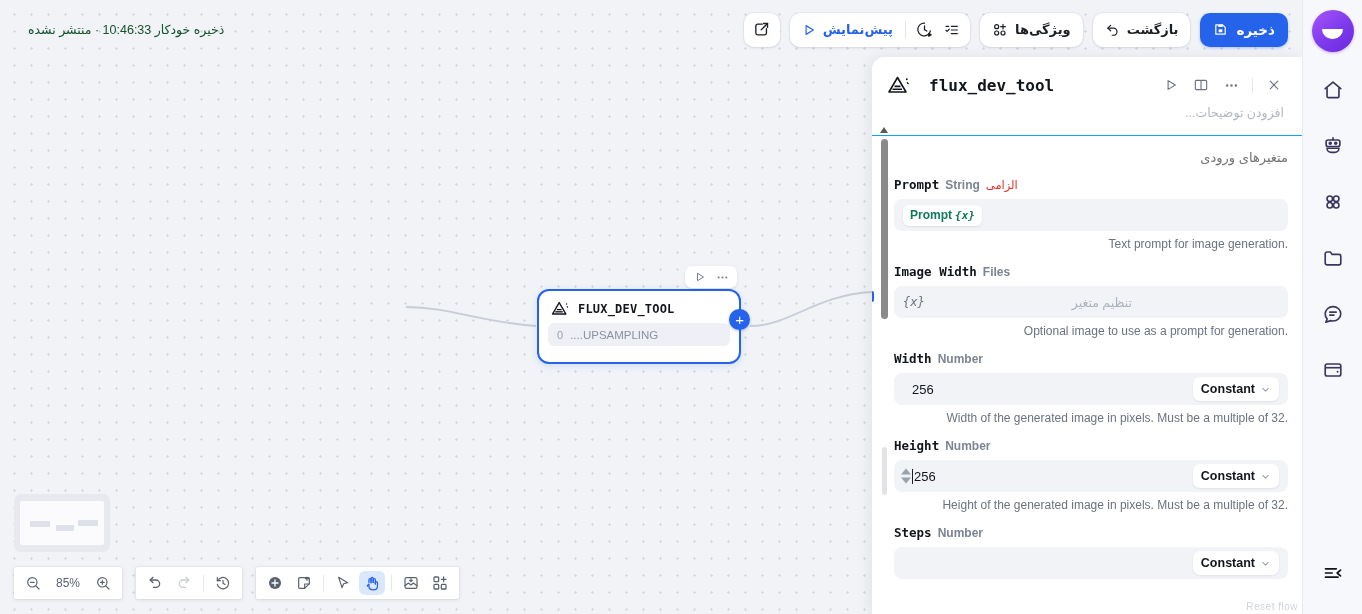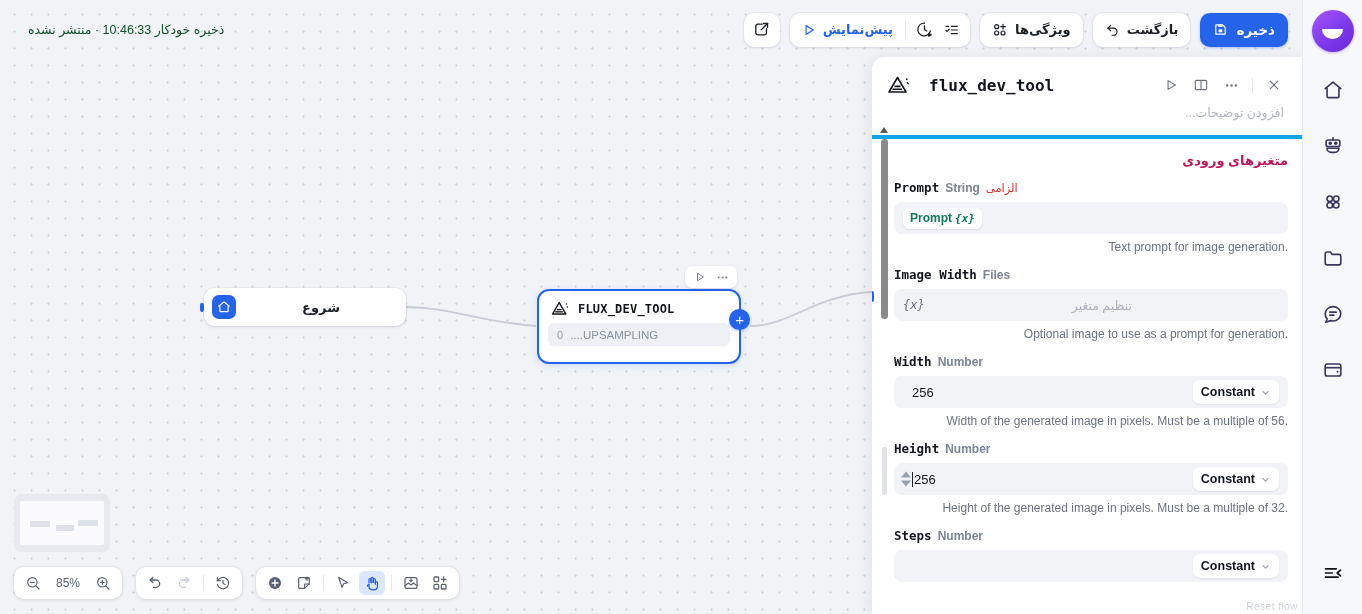--- a/index.html
+++ b/index.html
@@ -229,21 +229,21 @@
 
   
   .bottombar {
     position: absolute; left: 14px; bottom: 15px;
     display: flex; align-items: center; gap: 14px;
     z-index: 35;
   }
   .bb-group {
     display: flex; align-items: center;
     background: #ffffff;
-    border-radius: 10px;
+    border-radius: 2px;
     height: 32px;
     padding: 0 6px;
     gap: 3px;
     box-shadow: 0 1px 4px rgba(22,28,45,0.10), 0 0 0 1px rgba(22,28,45,0.03);
   }
   .bb-btn {
     width: 26px; height: 24px;
     display: flex; align-items: center; justify-content: center;
     border-radius: 6px; cursor: pointer; color: #5a6170;
   }
@@ -281,31 +281,31 @@
     width: 24px; height: 24px;
     display: flex; align-items: center; justify-content: center;
     color: #6b7280; cursor: pointer; border-radius: 5px;
   }
   .pa-div { width: 1px; height: 15px; background: #e3e6ee; margin: 0 3px; }
   .panel-desc {
     padding: 8px 18px 15px 18px;
     font-size: 12.5px;
     color: #b2b7c2;
     text-align: right;
-    border-bottom: 4px solid #0ea5e9;
+    border-bottom: 1px solid #0ea5e9;
     cursor: text;
   }
   .panel-body {
     flex: 1;
     overflow: hidden;
     position: relative;
     padding: 14px 14px 0 22px;
   }
   .sect-title {
-    font-size: 13px; font-weight: 700; color: #be185d;
+    font-size: 13px; font-weight: 400; color: #737373;
     text-align: right; margin-bottom: 12px;
   }
   .field { margin-bottom: 13px; }
   .field-label {
     display: flex; align-items: baseline; justify-content: flex-end;
     gap: 6px; margin-bottom: 7px;
   }
   .fl-name {
     font-family: "DejaVu Sans Mono", "Liberation Mono", monospace;
     font-size: 12.5px; font-weight: 700; color: #12161c;
@@ -418,30 +418,20 @@
 
 <div id="app">
 
   <div class="canvas">
 
     <svg style="position:absolute;left:0;top:0;width:1302px;height:614px;pointer-events:none;">
       <path d="M 406 307 C 450 307, 480 322, 536 326" stroke="#c8ccd6" stroke-width="1.8" fill="none"></path>
       <path d="M 750 326 C 790 326, 815 295, 872 292" stroke="#c8ccd6" stroke-width="1.8" fill="none"></path>
     </svg>
 
-    <div class="node-start">
-      <div class="port"></div>
-      <span class="lbl">شروع</span>
-      <span class="badge">
-        <svg width="14" height="14" viewBox="0 0 24 24" fill="none" stroke="#ffffff" stroke-width="2" stroke-linecap="round" stroke-linejoin="round">
-          <path d="M3 10.5 12 3l9 7.5"></path>
-            <path d="M5 10v9a1 1 0 0 0 1 1h12a1 1 0 0 0 1-1v-9"></path>
-        </svg>
-      </span>
-    </div>
 
     <div class="node-flux">
       <div class="node-tools">
         <div>
           <svg width="13" height="13" viewBox="0 0 24 24" fill="#7a8191">
               <circle cx="5" cy="12" r="2"></circle>
               <circle cx="12" cy="12" r="2"></circle>
               <circle cx="19" cy="12" r="2"></circle>
             </svg>
         </div>
@@ -737,21 +727,21 @@
         </div>
         <div class="field-input">
           <span class="const-sel">
             <svg width="11" height="11" viewBox="0 0 24 24" fill="none" stroke="#9aa1ae" stroke-width="2.3" stroke-linecap="round" stroke-linejoin="round">
                 <path d="M6 9.5 12 15.5 18 9.5"></path>
               </svg>
             <span>Constant</span>
           </span>
           <span class="num-val">256</span>
         </div>
-        <div class="field-hint">Width of the generated image in pixels. Must be a multiple of 56.</div>
+        <div class="field-hint">Width of the generated image in pixels. Must be a multiple of 32.</div>
       </div>
 
       <div class="field">
         <div class="field-label">
           <span class="fl-type">Number</span>
           <span class="fl-name">Height</span>
         </div>
         <div class="field-input">
           <span class="spinner">
             <span class="spin-a spin-up"></span>

